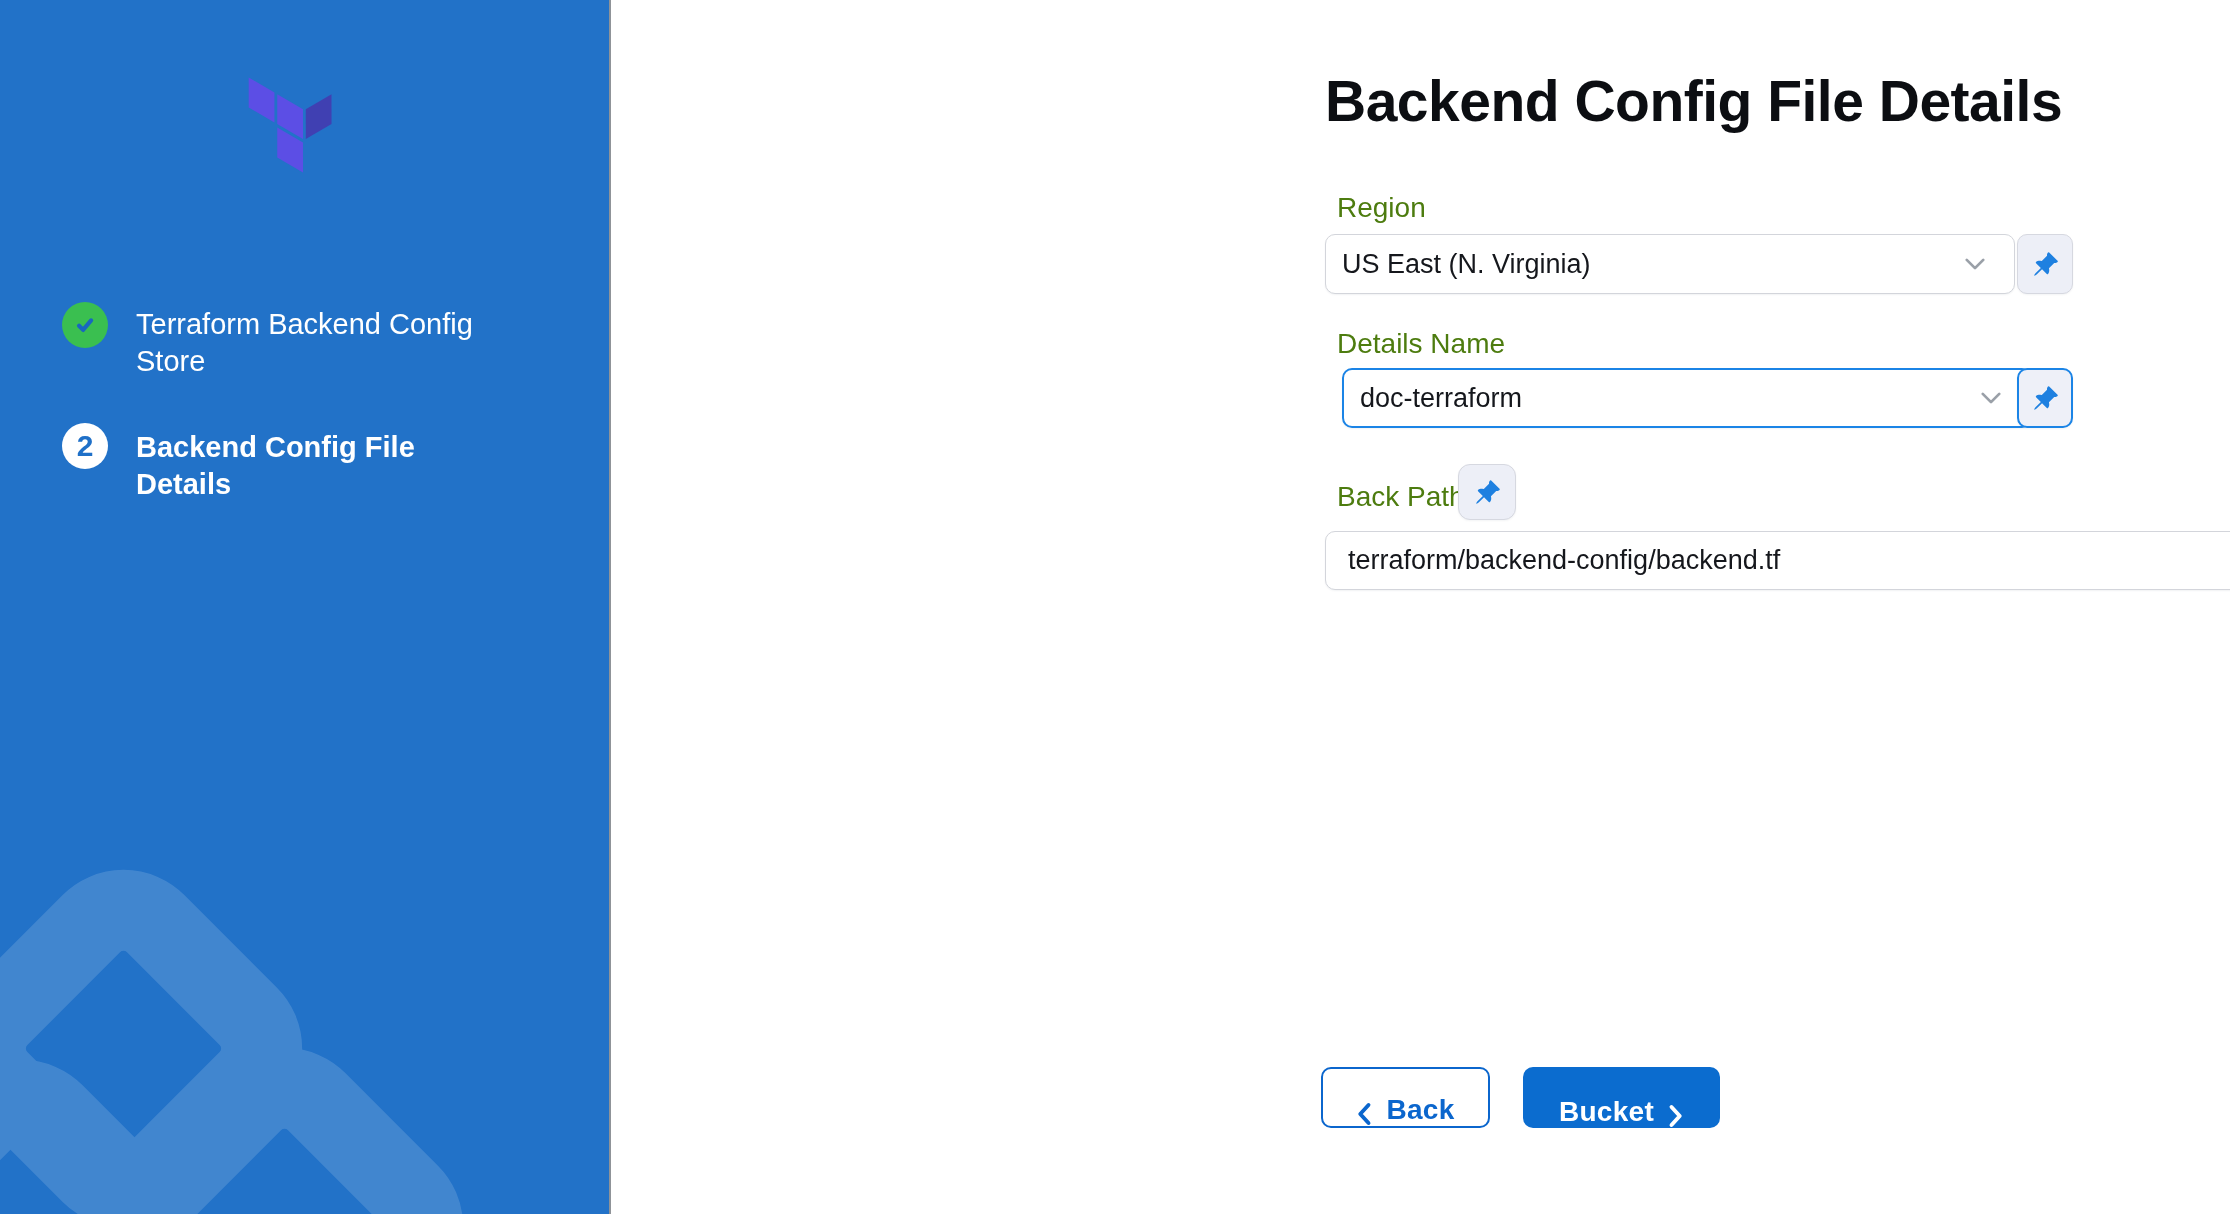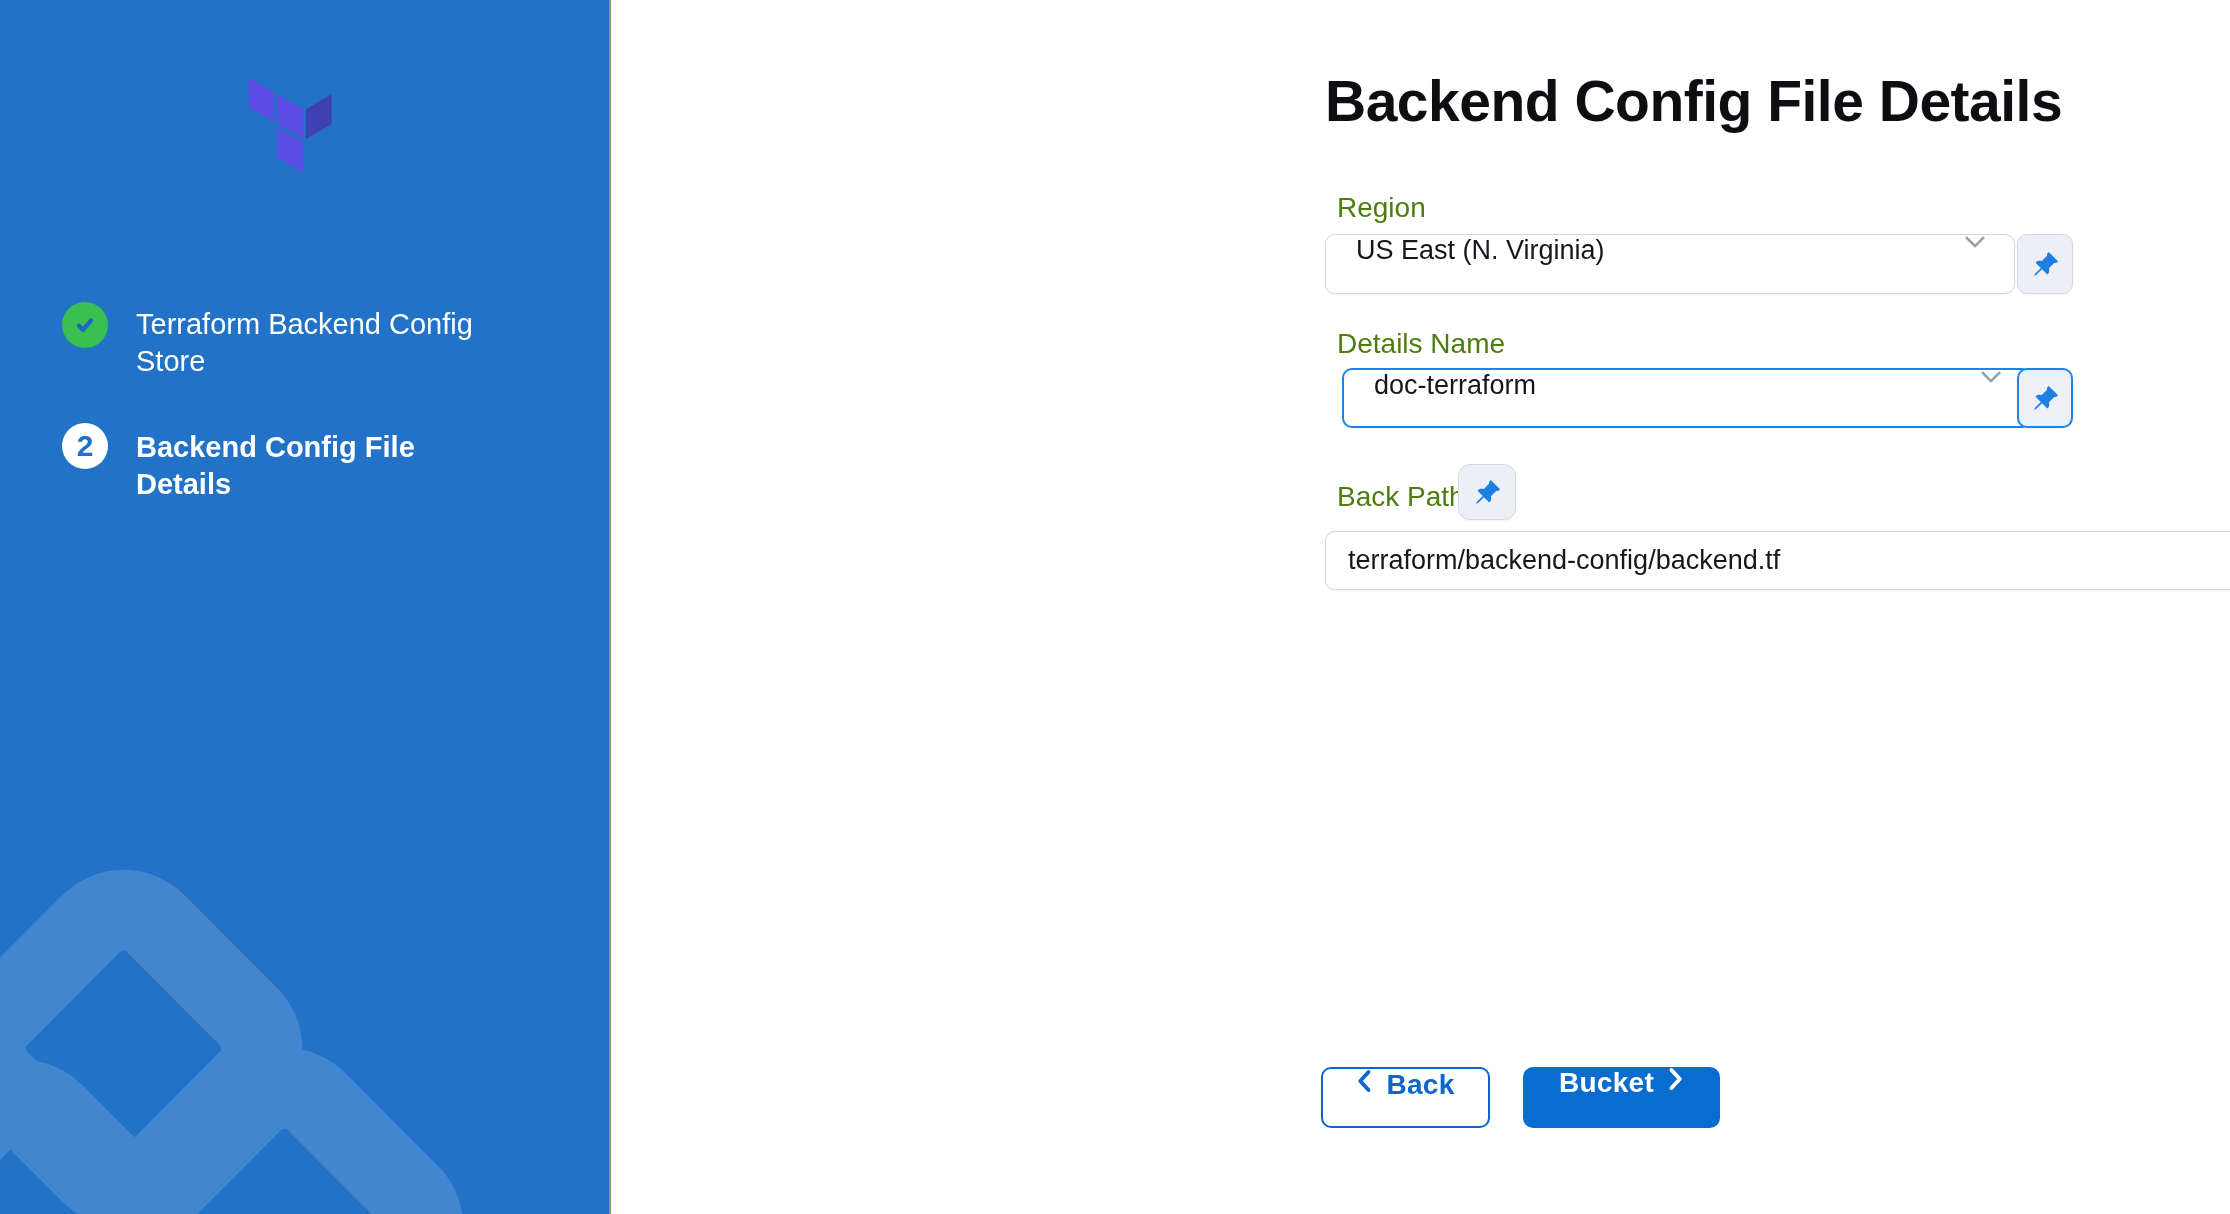--- a/index.html
+++ b/index.html
@@ -51,21 +51,21 @@
 
   .field-label { position:absolute; left:724px; font-size:28px; font-weight:500; color:#4d7c0f; }
   .label-region { top:192px; }
   .label-bucket { top:328px; }
   .label-filepath { top:481px; }
 
   .select-box {
     position:absolute; left:712px; width:690px; height:60px;
     background:#ffffff; border:1.5px solid #d3d5db; border-radius:10px;
     box-shadow:0 1px 2px rgba(20,30,60,0.06);
-    display:flex; padding:0 28px 0 30px; cursor:pointer;
+    display:flex; align-items:center; padding:0 28px 0 16px; cursor:pointer;
   }
   .select-region { top:234px; }
   .select-bucket { top:368px; border:2.5px solid #1b84e6;margin-left:17px; }
   .select-value { flex:1; font-size:27px; color:#15171c; white-space:nowrap; overflow:hidden; }
   .chevron-down { flex:0 0 auto; }
 
   .pin-btn {
     position:absolute; width:56px; height:60px;
     background:#edeff7; border:1.5px solid #d6d8e0; border-radius:10px;
     display:flex; align-items:center; justify-content:center; cursor:pointer;
@@ -79,21 +79,21 @@
     position:absolute; left:712px; top:531px; width:1139px; height:59px;
     background:#ffffff; border:1.5px solid #d3d5db; border-radius:10px;
     box-shadow:0 1px 2px rgba(20,30,60,0.06);
     padding:0 20px 0 22px; font-size:27px; color:#15171c;
     font-family:"Liberation Sans", sans-serif; outline:none;
   }
 
   
   .btn {
     position:absolute; top:1067px; height:61px; border-radius:10px;
-    display:flex; align-items:flex-start; justify-content:center; gap:14px;
+    display:flex; align-items:flex-end; justify-content:center; gap:14px;
     font-size:28px; font-weight:700; cursor:pointer; letter-spacing:0.3px;
   }
   .btn-back {
     left:708px; width:169px; background:#ffffff;
     border:2.5px solid #0b66cd; color:#0b66cd;
   }
   .btn-submit {
     left:910px; width:197px; background:#0b6ccf;
     border:none; color:#ffffff;
   }

